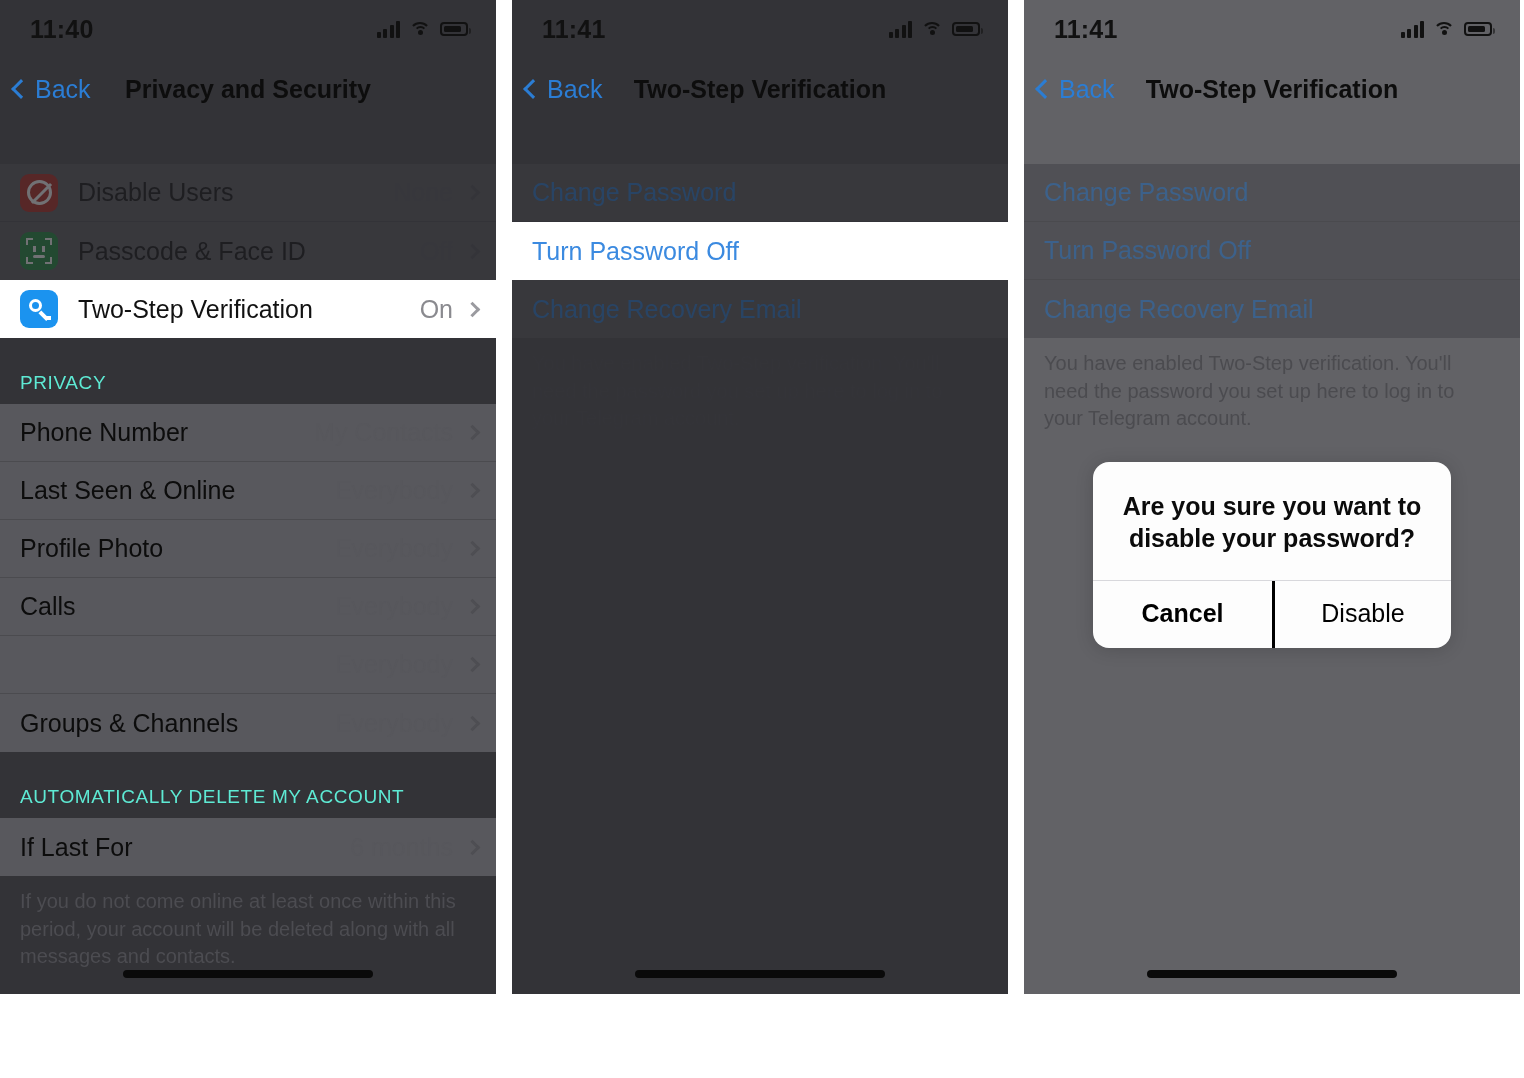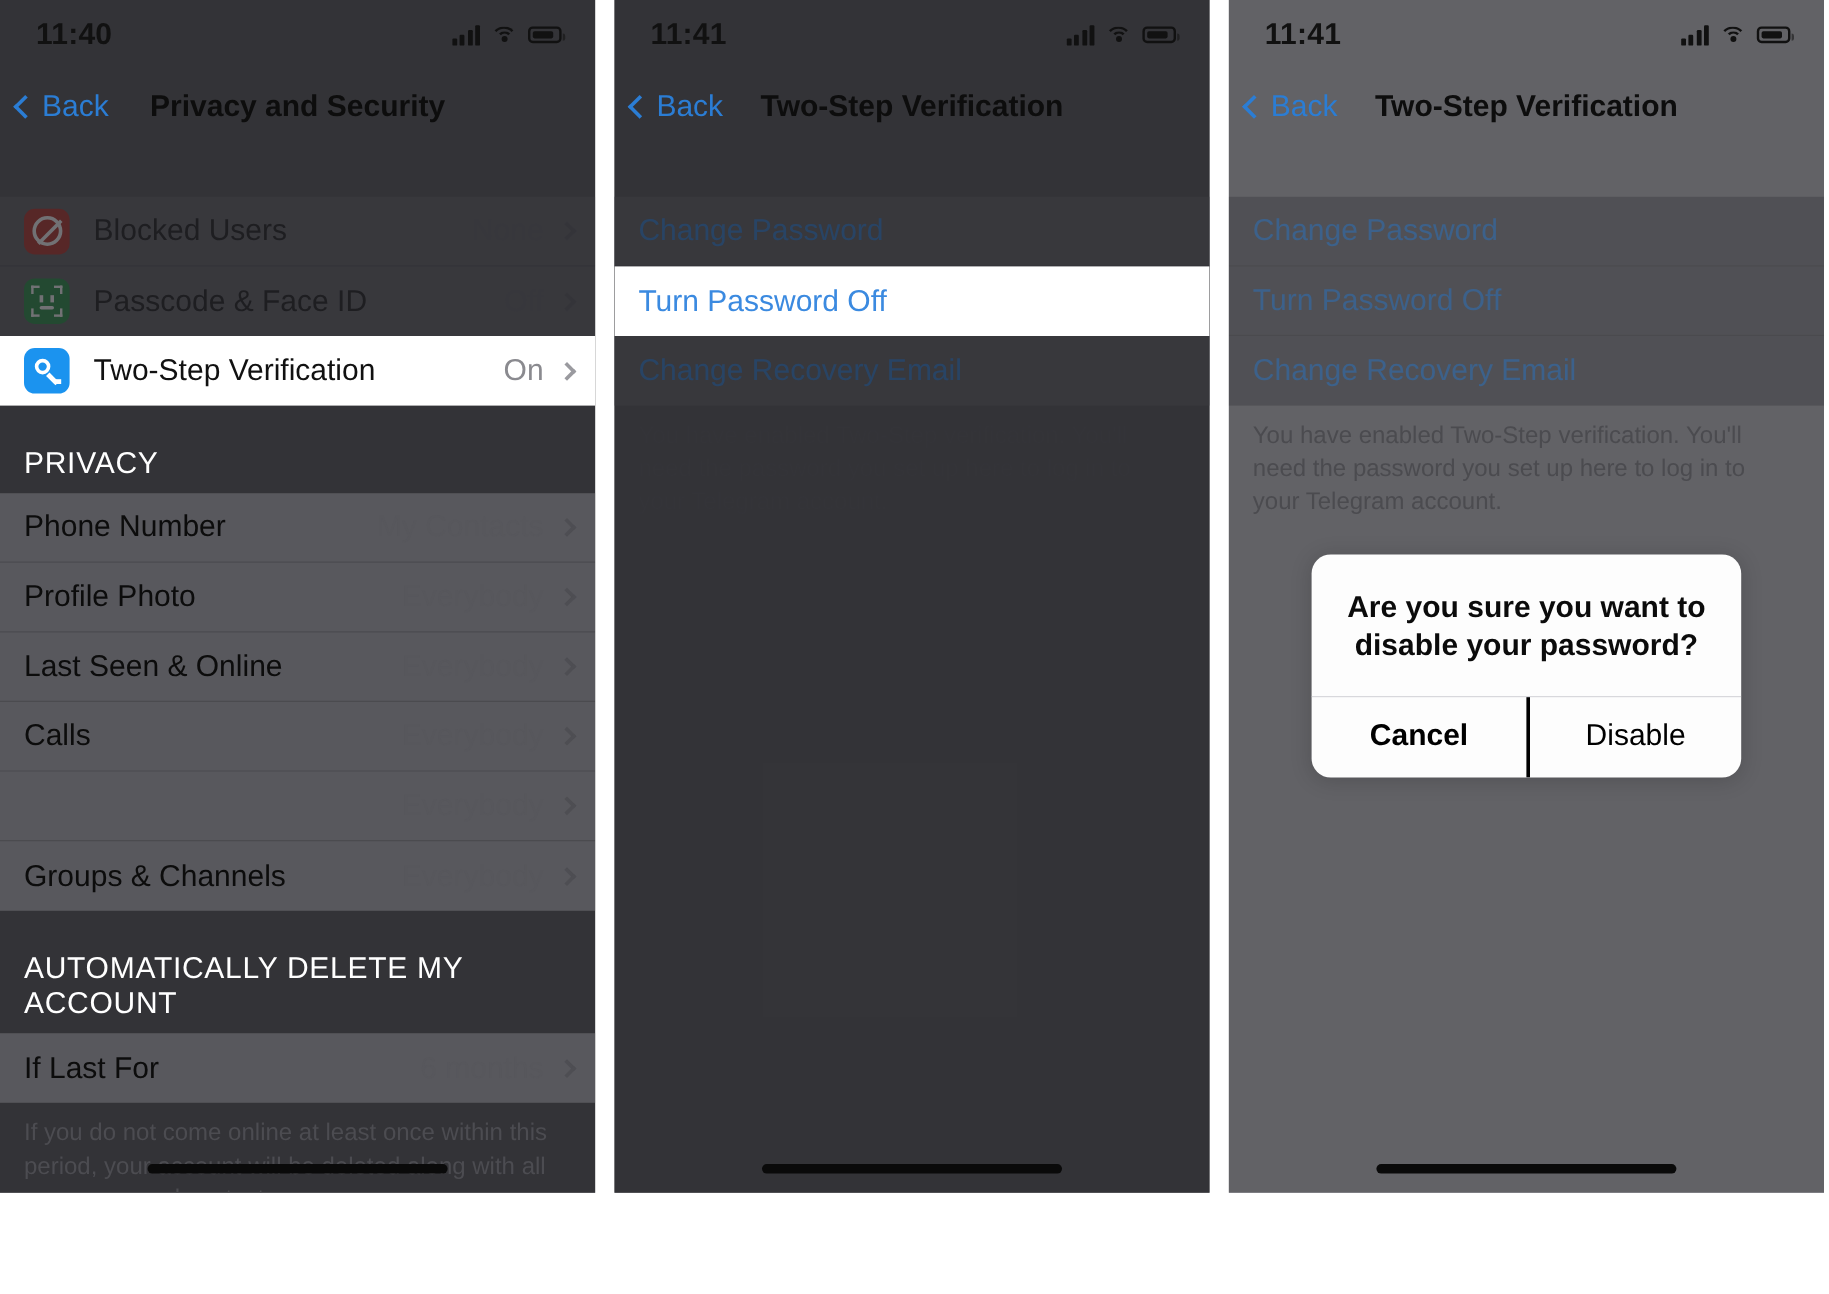--- a/index.html
+++ b/index.html
@@ -106,21 +106,21 @@
     position:relative; z-index: 8;
     background:#ffffff; border-bottom:none;
     box-shadow: 0 0 0 0 rgba(0,0,0,0);
   }
   .row.highlight .label { color:#111; }
   .row.highlight.link .label { color:#3b8ae0; }
   .row.highlight .value { color:#8a8a8f; }
   .row.highlight .chev { border-color:#9a9a9f; }
 
   .group-header {
-    font-size:25px; color:#ffffff; letter-spacing:.6px;
+    font-size:19px; color:#5eead4; letter-spacing:.6px;
     padding: 34px 0 10px 20px;
   }
   .footnote {
     font-size:20px; line-height:1.38; color:#4c4c51;
     padding: 12px 26px 0 20px;
   }
   .block-gap { height: 40px; }
 
   
   .alert-layer {
@@ -212,21 +212,21 @@
         <div class="nav-title">Privacy and Security</div>
       </div>
 
       <div class="spacer"></div>
 
       <div class="section">
         <div class="row">
           <div class="appicon ic-block">
               <span class="g"></span>
             </div>
-          <span class="label">Blocked Users</span>
+          <span class="label">Disable Users</span>
           <span class="value">None</span>
           <span class="chev"></span>
         </div>
         <div class="row">
           <div class="appicon ic-face">
               <span class="g">
                 <b class="tl"></b>
                 <b class="tr"></b>
                 <b class="bl"></b>
                 <b class="br"></b>
@@ -262,26 +262,26 @@
     <div style="position:absolute;left:0;right:0;top:338px;bottom:0;z-index:1;">
       <div style="position:relative;">
         <div class="group-header">PRIVACY</div>
         <div class="section">
           <div class="row">
             <span class="label">Phone Number</span>
             <span class="value">My Contacts</span>
             <span class="chev"></span>
           </div>
           <div class="row">
+            <span class="label">Last Seen &amp; Online</span>
+            <span class="value">Everybody</span>
+            <span class="chev"></span>
+          </div>
+          <div class="row">
             <span class="label">Profile Photo</span>
-            <span class="value">Everybody</span>
-            <span class="chev"></span>
-          </div>
-          <div class="row">
-            <span class="label">Last Seen &amp; Online</span>
             <span class="value">Everybody</span>
             <span class="chev"></span>
           </div>
           <div class="row">
             <span class="label">Calls</span>
             <span class="value">Everybody</span>
             <span class="chev"></span>
           </div>
           <div class="row">
             <span class="value">Everybody</span>

